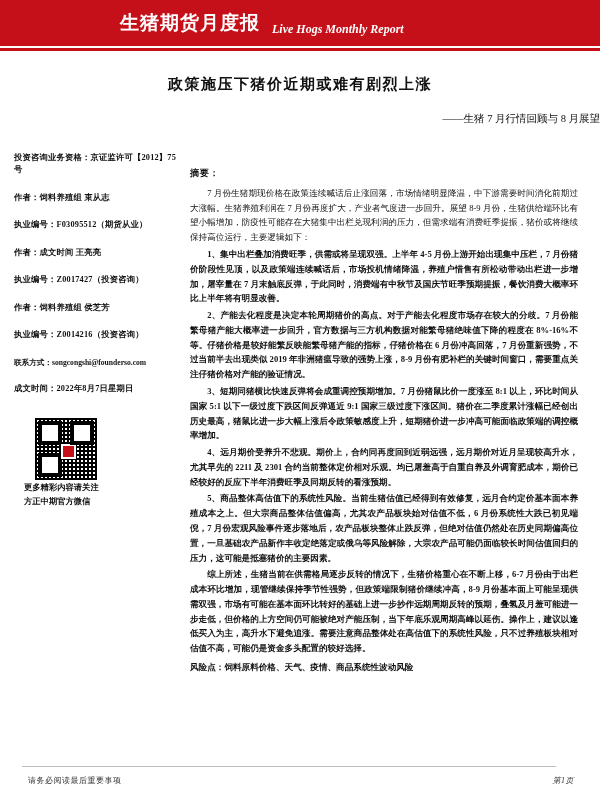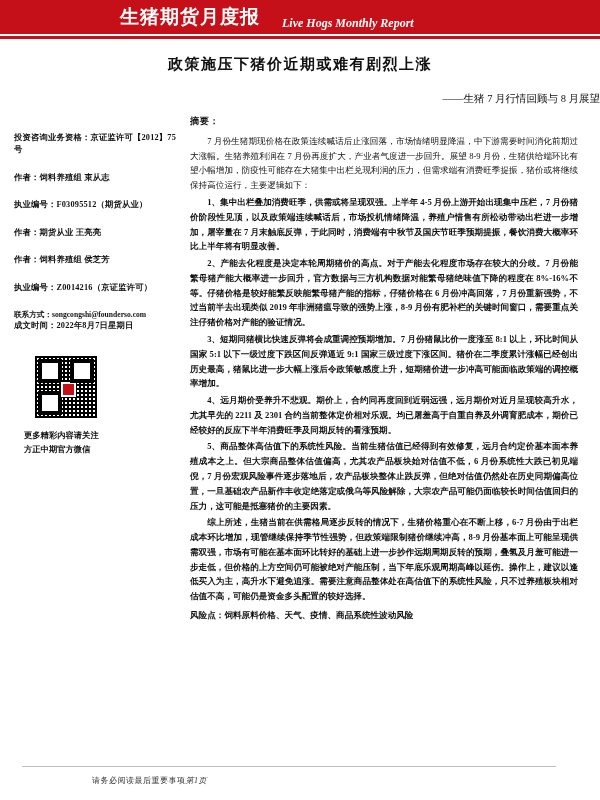--- a/index.html
+++ b/index.html
@@ -17,27 +17,26 @@
   }
   .page {
     width: 600px;
     height: 800px;
     position: relative;
     box-sizing: border-box;
   }
 
   
   .banner {
-    height: 34px;
+    height: 46px;
     background: #c5101a;
     display: flex;
     align-items: center;
     padding-left: 120px;
     box-sizing: border-box;
-    gap: 10px;
   }
   .banner-cn {
     color: #ffffff;
     font-size: 19px;
     font-weight: bold;
     letter-spacing: 1px;
     font-family: "Liberation Serif", serif;
   }
   .banner-en {
     color: #ffffff;
@@ -51,21 +50,21 @@
   }
   .banner-rule {
     height: 3px;
     background: #c5101a;
     margin-top: 2px;
   }
 
   
   .title-wrap {
     text-align: center;
-    margin-top: 16px;
+    margin-top: 24px;
   }
   .doc-title {
     font-size: 15px;
     font-weight: bold;
     letter-spacing: 1.5px;
     color: #111;
   }
   .doc-subtitle {
     font-size: 10.5px;
     margin-top: 18px;
@@ -90,32 +89,33 @@
   }
   .right-col {
     width: 414px;
     box-sizing: border-box;
     padding-right: 22px;
     padding-left: 4px;
     font-size: 8.6px;
     line-height: 1.72;
     color: #111;
     text-align: justify;
+    margin-top: 32px;
   }
 
   
   .lc-line {
     margin-bottom: 15px;
     font-weight: bold;
     font-size: 8.3px;
     letter-spacing: 0.2px;
   }
   .lc-line.first { margin-top: 18px; }
   .lc-mail {
-    margin-bottom: 0;
+    margin-bottom: 15px;
     font-weight: bold;
     font-size: 7.6px;
     letter-spacing: 0;
   }
 
   
   .qr-block {
     margin-top: 22px;
     display: flex;
     align-items: flex-start;
@@ -148,21 +148,20 @@
     background: #fff;
   }
   .qr-center {
     position: absolute;
     top: 26px; left: 26px;
     width: 11px; height: 11px;
     background: #c5101a;
     border: 2px solid #fff;
   }
   .qr-caption {
-    margin-top: 10px;
     margin-left: 10px;
     font-size: 8.3px;
     line-height: 1.7;
     font-weight: bold;
   }
 
   
   .abstract-label {
     font-weight: bold;
     font-size: 9.2px;
@@ -190,23 +189,24 @@
     bottom: 14px;
     padding: 0 22px 0 0;
     box-sizing: border-box;
   }
   .footer-rule {
     border-top: 1px solid #bdbdbd;
     margin: 0 22px 4px 22px;
   }
   .footer-row {
     display: flex;
+    justify-content: space-between;
     font-size: 8px;
     color: #333;
-    padding-left: 92px;
+    padding-left: 28px;
     padding-right: 4px;
     margin-top: 8px;
   }
   .footer-left { letter-spacing: 0.5px; }
   .footer-right { letter-spacing: 0.5px; font-style: italic; }
 </style>
 </head>
 <body>
 
 <div class="page">
@@ -221,23 +221,24 @@
     <div class="doc-title">政策施压下猪价近期或难有剧烈上涨</div>
     <div class="doc-subtitle">——生猪 7 月行情回顾与 8 月展望</div>
   </div>
 
   <div class="body-cols">
 
     <div class="left-col">
       <div class="lc-line first">投资咨询业务资格：京证监许可【2012】75号</div>
       <div class="lc-line">作者：饲料养殖组 束从志</div>
       <div class="lc-line">执业编号：F03095512（期货从业）</div>
-      <div class="lc-line">作者：期货从业 王亮亮</div>
+      <div class="lc-line">作者：成文时间 王亮亮</div>
+      <div class="lc-line">执业编号：Z0017427（投资咨询）</div>
       <div class="lc-line">作者：饲料养殖组 侯芝芳</div>
-      <div class="lc-line">执业编号：Z0014216（京证监许可）</div>
+      <div class="lc-line">执业编号：Z0014216（投资咨询）</div>
       <div class="lc-mail">联系方式：songcongshi@founderso.com</div>
       <div class="lc-line">成文时间：2022年8月7日星期日</div>
 
       <div class="qr-block">
         <div class="qr">
           <div class="qr-inner"></div>
           <div class="qr-center"></div>
         </div>
       </div>
       <div class="qr-caption">

